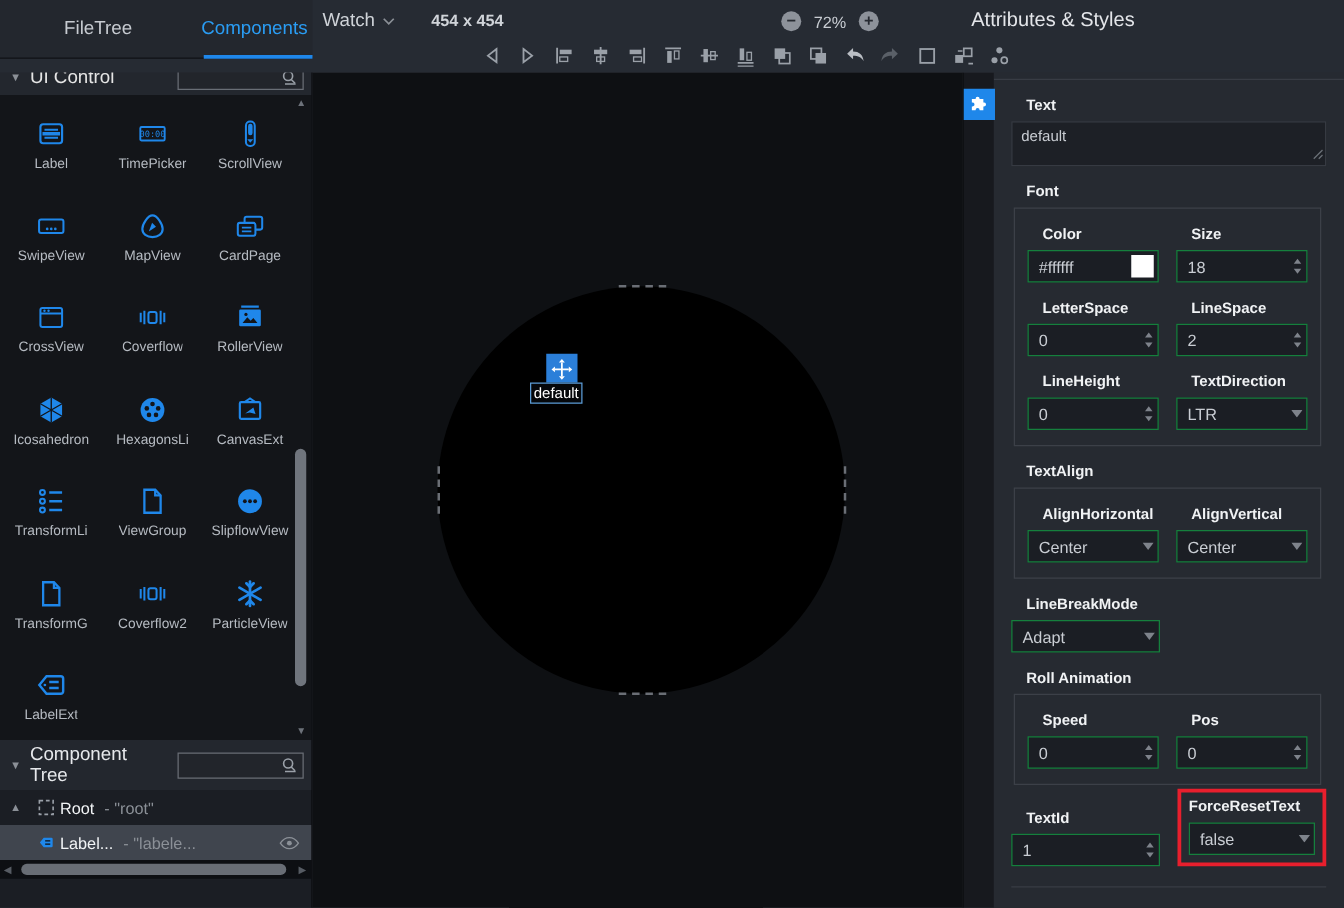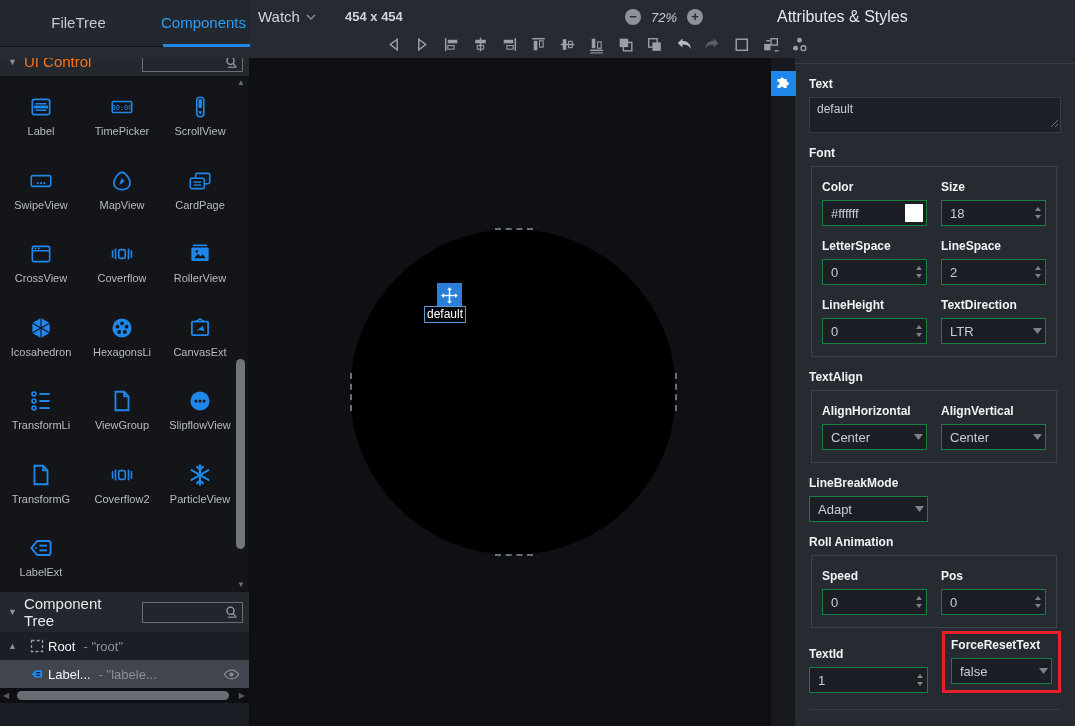--- a/index.html
+++ b/index.html
@@ -11,31 +11,31 @@
   .tabs { position:absolute; left:0; top:0; width:250px; height:47px; display:flex; background:#23272e; border-bottom:1px solid #101216;}
   .tab { width:125px; height:44px; display:flex; align-items:center; justify-content:center;
          font-size:15px; color:#c7cbd1; cursor:default; position:relative;margin-left:32px; }
   .tab.active { color:#2a9df4; }
   .tab.active::after { content:""; position:absolute; left:6px; right:0; bottom:-3px; height:3px; background:#1f87ea; }
   .watch { position:absolute; left:258px; top:8px; font-size:15px; color:#cfd3d8; display:flex; align-items:center; gap:6px; }
   .canvas-size { position:absolute; left:345px; top:9px; font-size:13px; font-weight:bold; color:#d0d4d9; }
   .zoomctl { position:absolute; left:625px; top:9px; display:flex; align-items:center; gap:10px; }
   .zbtn { width:16px; height:16px; border-radius:50%; background:#8d929a; color:#262a31; font-size:13px;
           line-height:15px; text-align:center; font-weight:bold; }
-  .zval { font-size:13px; color:#c9cdd3;font-style:italic; }
+  .zval { font-size:13px; color:#c9cdd3; }
   .right-title { position:absolute; left:777px; top:8px; font-size:16px; color:#e4e6ea; }
   .toolbar { position:absolute; left:384px; top:31px; height:26px; display:flex; align-items:center; gap:10px; }
   .tb-btn { width:19px; height:19px; display:inline-flex; align-items:center; justify-content:center; }
   .tb-btn.dim { opacity:.45; }
 
   
   .left-panel { position:absolute; left:0; top:47px; width:250px; bottom:0; background:#1b1e24; border-right:1px solid #0c0e11; z-index:4;}
   .panel-header { height:29px; display:flex; align-items:center; padding:0 6px 0 8px; background:#23272e; }
   .tri { color:#8b9097; font-size:9px; margin-right:7px; }
-  .panel-title { font-size:15px; color:#f97316; flex:0 0 auto; }
+  .panel-title { font-size:15px; color:#e5e5e5; flex:0 0 auto; }
   .searchbox { margin-left:auto; width:101px; height:21px; background:#22252b; border:1px solid #696e76;
                display:flex; align-items:center; padding:0 3px; }
   .searchbox input { flex:1; min-width:0; background:transparent; border:none; outline:none; color:#d6d9de; font-size:11px;
                      font-family:"Liberation Sans", sans-serif; }
   .comp-grid-wrap { position:absolute; left:0; top:29px; right:0; height:516px; background:#131519; overflow:hidden; }
   .comp-grid { display:grid; grid-template-columns:82px 80px 76px; grid-auto-rows:73.5px; padding-top:3px; }
   .comp-cell { display:flex; flex-direction:column; align-items:center; justify-content:center; cursor:default; }
   .comp-icn svg { display:block; }
   .comp-lbl { margin-top:5px; font-size:11px; color:#b6bbc2; white-space:nowrap; max-width:80px; overflow:hidden; }
   .vscroll { position:absolute; right:1px; top:1px; bottom:2px; width:14px; }
@@ -69,21 +69,21 @@
                   color:#fff; font-size:12px; padding:0 2px 1px; }
 
   
   .right-strip { position:absolute; left:770px; top:58px; width:25px; bottom:0; background:#17191e; border-left:1px solid #0c0e11; z-index:4;}
   .strip-btn { position:absolute; left:0; top:13px; width:25px; height:25px; background:#1f87ea;
                display:flex; align-items:center; justify-content:center; }
   .right-main { position:absolute; left:795px; top:28px; width:280px; bottom:0; background:#262a31; z-index:3; }
   .feature-header { height:36px; line-height:36px; padding-left:14px; font-size:15px; color:#dde0e4;
                     border-bottom:1px solid #383c44; }
   .sec { padding:0 14px; }
-  .plabel { font-size:12px; font-weight:bold; color:#f0f2f4; margin:13px 0 6px; }
+  .plabel { font-size:12px; font-weight:bold; color:#f0f2f4; margin:13px 12px 6px; }
   .textarea { height:36px; background:#1d2026; border:1px solid #363a42; color:#c9cdd3; font-size:12px;
               padding:4px 7px; position:relative; }
   .resz { position:absolute; right:1px; bottom:1px; }
   .gbox { border:1px solid #3c4048; margin:4px 4px 0 2px; padding:0 10px 12px; }
   .frow { display:flex; gap:14px; }
   .fcol { flex:1; min-width:0; }
   .ctrl { height:26px; background:#1b1e24; border:1px solid #15803d; display:flex; align-items:center;
           padding:0 3px 0 8px; color:#c9cdd3; font-size:13px; }
   .ctrl .val { flex:1; overflow:hidden; white-space:nowrap; }
   .swatch { width:18px; height:18px; background:#ffffff; margin-left:auto; }

